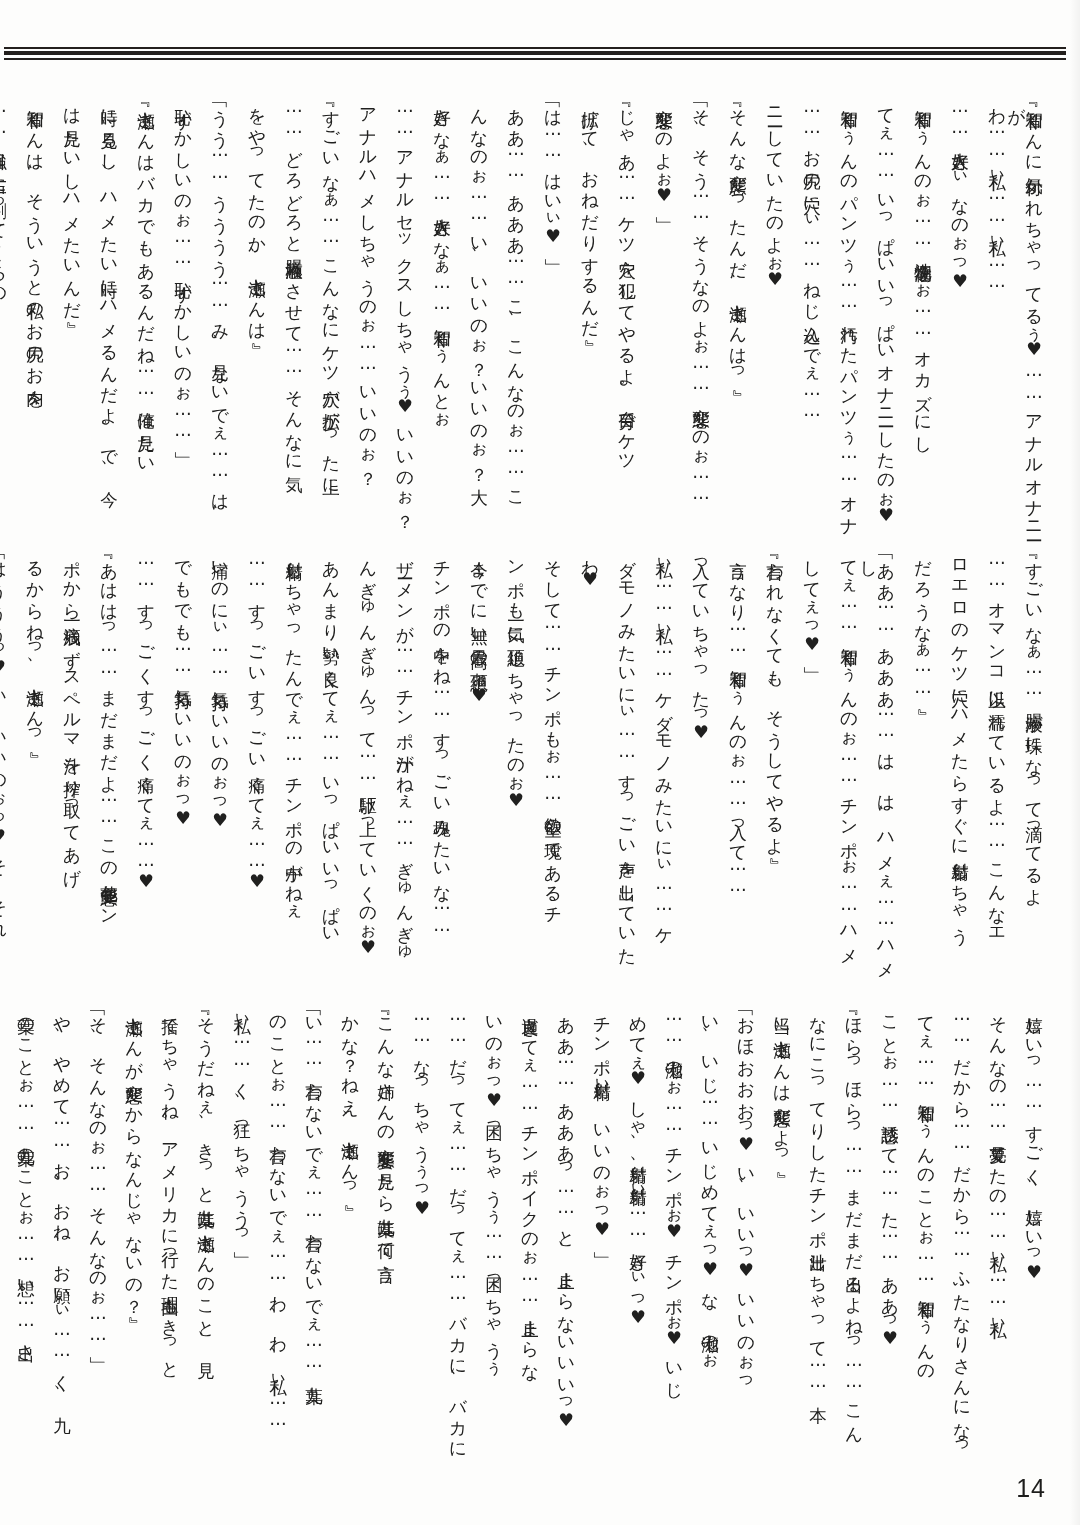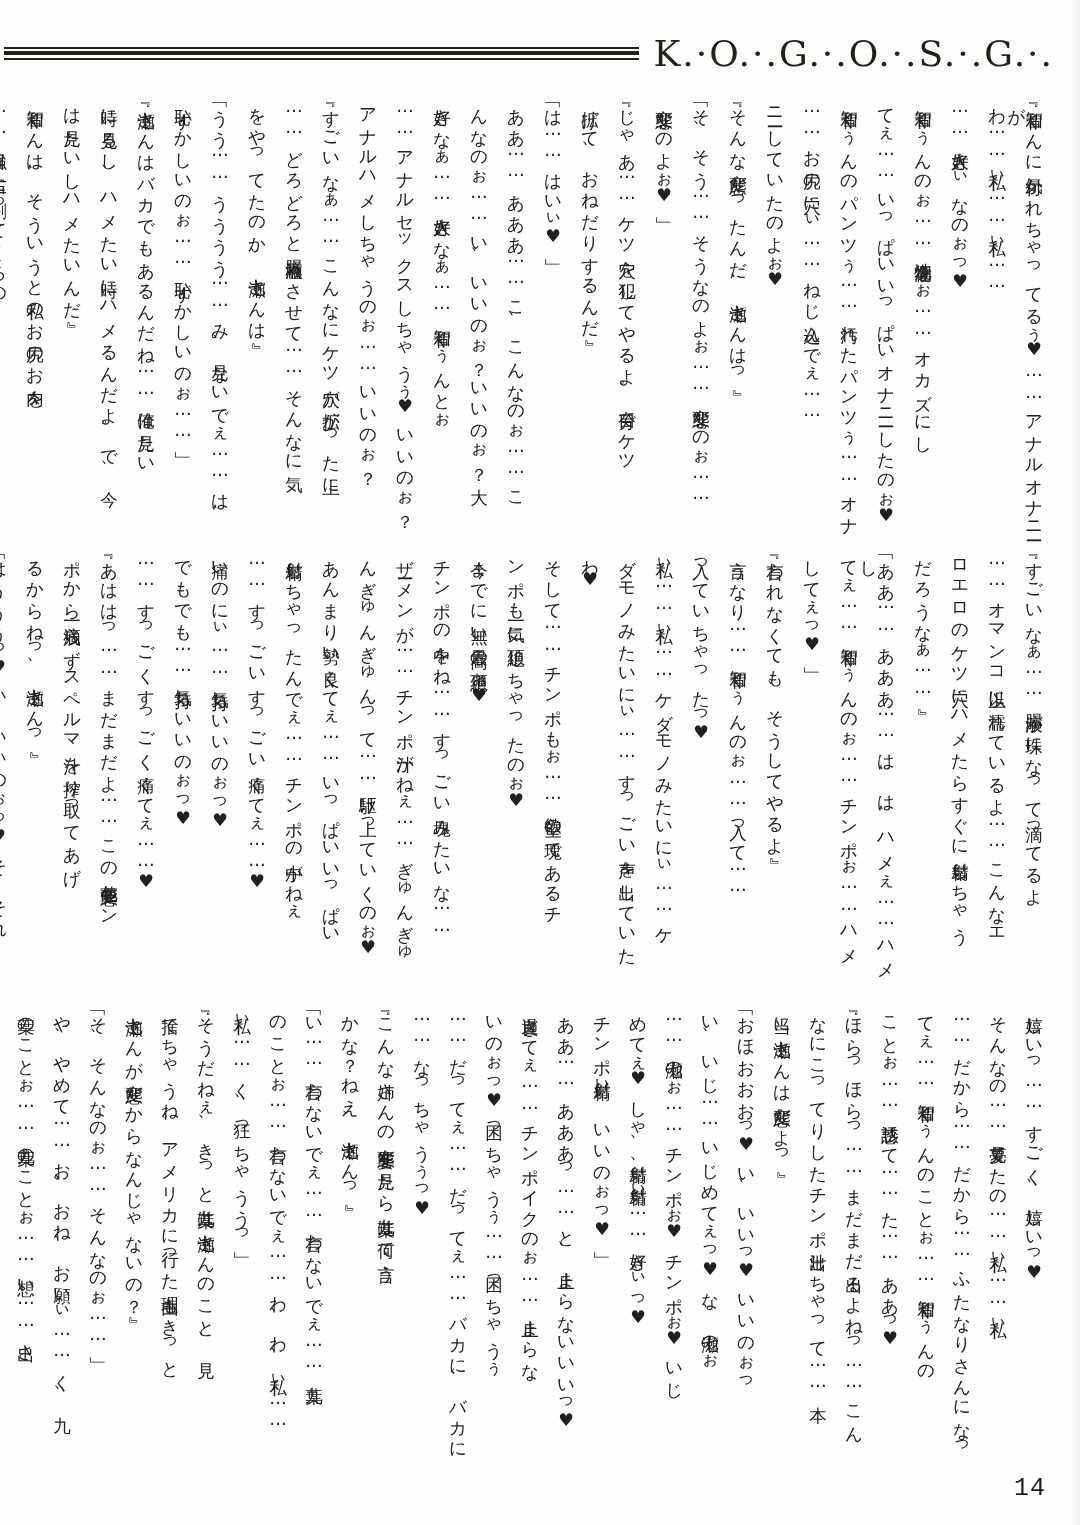--- a/index.html
+++ b/index.html
@@ -88,21 +88,21 @@
     -webkit-font-smoothing: antialiased;
   }
   
   #block-3 .tcol { margin-left: 6px; }
 
   
   #folio {
     position: absolute;
     right: 34px;
     bottom: 22px;
-    font-family: Liberation Mono, monospace;
+    font-family: Liberation Sans, sans-serif;
     font-size: 25px;
     color: #1d1d1c;
     letter-spacing: 1px;
   }
 
   
   #paper-edge {
     position: absolute;
     right: 0; top: 0;
     width: 10px; height: 1525px;
@@ -114,21 +114,20 @@
 <body>
 
 <div id="page">
 
   <div id="header">
     <div class="rule-stack">
       <div class="r r1"></div>
       <div class="r r2"></div>
       <div class="r r3"></div>
     </div>
-    <div id="series-title">K.·O.·.G.·.O.·.S.·.G.·.</div>
   </div>
 
   <div class="block" id="block-1">
       <div class="tcol">『智和くんに気付かれちゃってるぅ♥……アナルオナニーが</div>
       <div class="tcol">わ……私ぃ……私ぃ……</div>
       <div class="tcol">……大好きぃなのぉっ♥</div>
       <div class="tcol">智和くぅんのぉ……洗濯物をぉ……オカズにし</div>
       <div class="tcol">てぇ……いっぱいいっぱいオナニーしたのぉ♥</div>
       <div class="tcol">智和くぅんのパンツぅ……汚れたパンツぅ……オナ</div>
       <div class="tcol">……お尻の穴にぃ……ねじ込んでぇ……</div>

